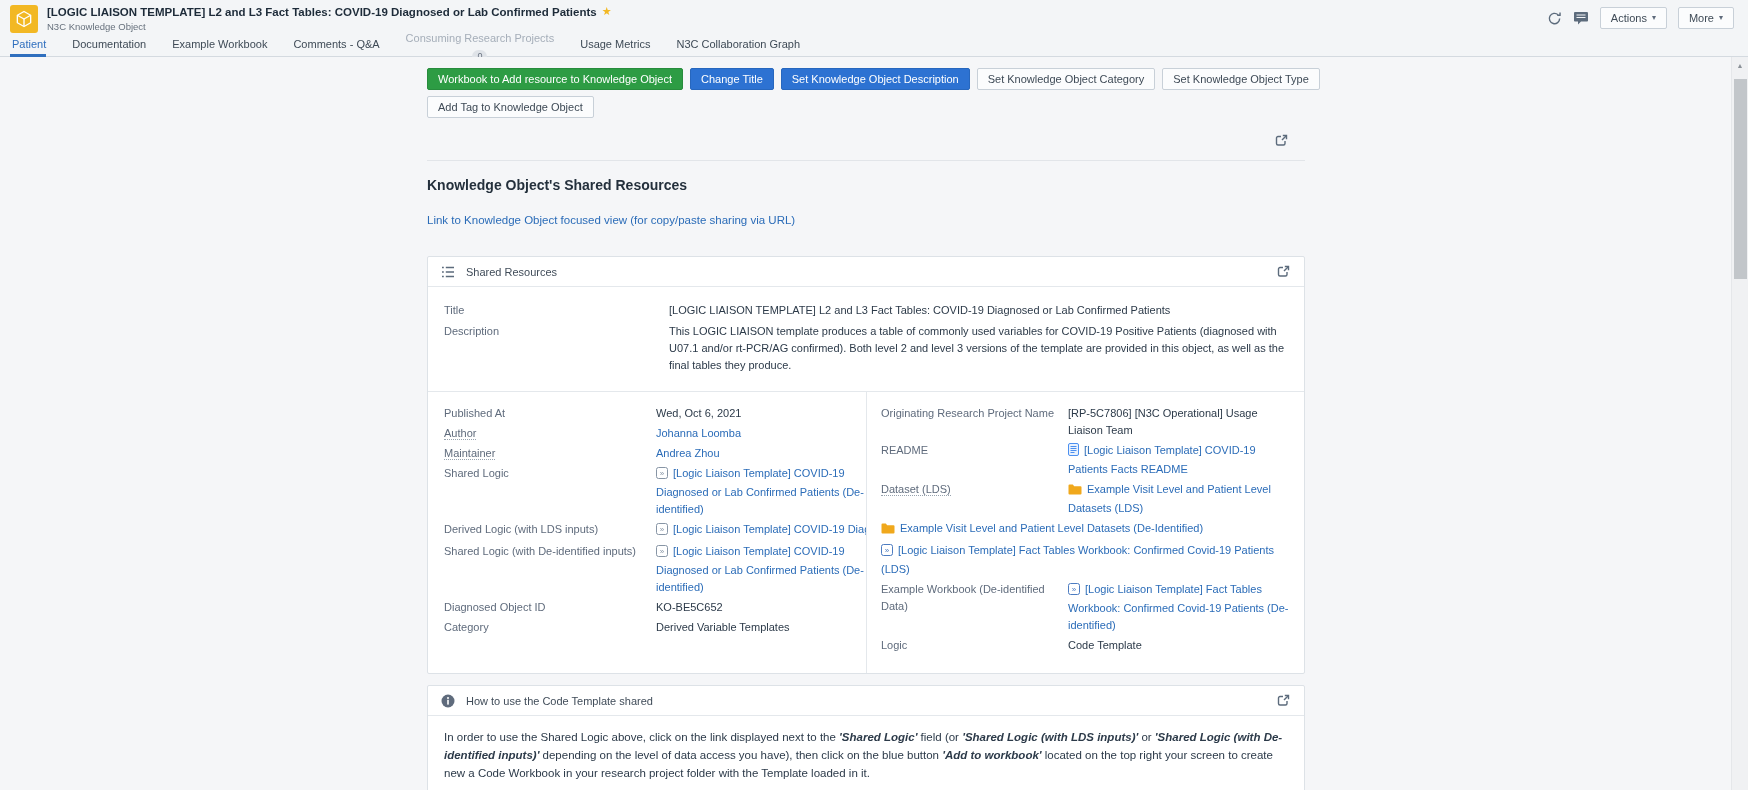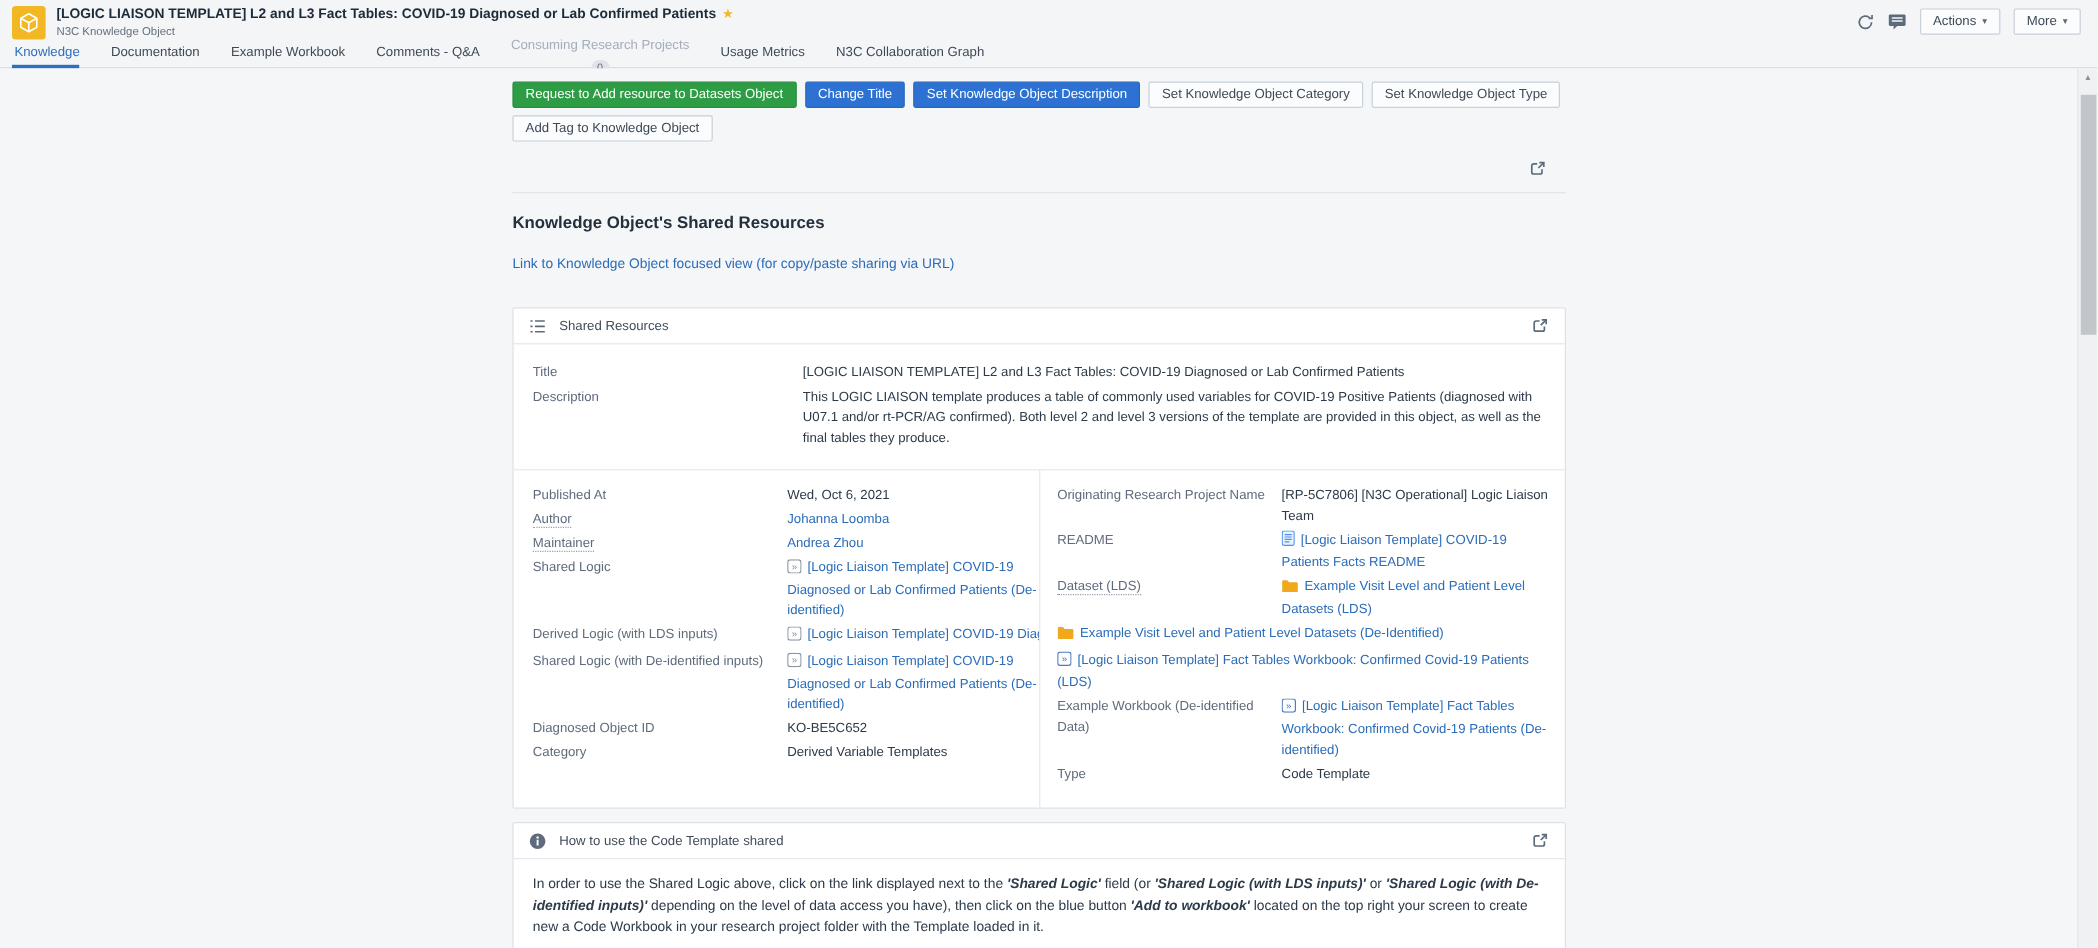--- a/index.html
+++ b/index.html
@@ -122,21 +122,21 @@
           <span class="chev">▾</span>
         </button>
         <button class="btn light">
           <span>More</span>
           <span class="chev">▾</span>
         </button>
       </div>
     </div>
     <nav class="tabs">
         <div class="tab active">
-          <span class="tab-label">Knowledge</span>
+          <span class="tab-label">Patient</span>
         </div>
         <div class="tab">
           <span class="tab-label">Documentation</span>
         </div>
         <div class="tab">
           <span class="tab-label">Example Workbook</span>
         </div>
         <div class="tab">
           <span class="tab-label">Comments - Q&amp;A</span>
         </div>
@@ -150,21 +150,21 @@
         <div class="tab">
           <span class="tab-label">N3C Collaboration Graph</span>
         </div>
       </nav>
   </header>
 
   <main class="content">
     <div class="content-col">
 
       <div class="btn-row first">
-        <button class="btn green">Request to Add resource to Datasets Object</button>
+        <button class="btn green">Workbook to Add resource to Knowledge Object</button>
         <button class="btn blue">Change Title</button>
         <button class="btn blue">Set Knowledge Object Description</button>
         <button class="btn light">Set Knowledge Object Category</button>
         <button class="btn light">Set Knowledge Object Type</button>
       </div>
       <div class="btn-row">
         <button class="btn light">Add Tag to Knowledge Object</button>
       </div>
 
       <div class="popout-row">
@@ -248,21 +248,21 @@
                 <span class="fvalue">KO-BE5C652</span>
               </div>
               <div class="frow">
                 <span class="flabel"><span>Category</span></span>
                 <span class="fvalue">Derived Variable Templates</span>
               </div>
             </div>
           <div class="fcol right">
               <div class="frow">
                 <span class="flabel"><span>Originating Research Project Name</span></span>
-                <span class="fvalue">[RP-5C7806] [N3C Operational] Logic Liaison Team</span>
+                <span class="fvalue">[RP-5C7806] [N3C Operational] Usage Liaison Team</span>
               </div>
               <div class="frow">
                 <span class="flabel"><span>README</span></span>
                 <span class="fvalue link"><span class="ficon"><svg width="11" height="13" viewBox="0 0 11 13">
                       <rect x="0.5" y="0.5" width="10" height="12" rx="1.5" fill="#eaf2fd" stroke="#4c90f0"></rect>
                       <path d="M2.5 3.5h6M2.5 5.5h6M2.5 7.5h6M2.5 9.5h4" stroke="#4c90f0" stroke-width="1"></path>
                     </svg></span>[Logic Liaison Template] COVID-19 Patients Facts README</span>
               </div>
               <div class="frow">
                 <span class="flabel"><span class="dotted">Dataset (LDS)</span></span>
@@ -282,21 +282,21 @@
                     </svg></span>[Logic Liaison Template] Fact Tables Workbook: Confirmed Covid-19 Patients (LDS)</span>
               </div>
               <div class="frow">
                 <span class="flabel"><span>Example Workbook (De-identified Data)</span></span>
                 <span class="fvalue link"><span class="ficon"><svg width="12" height="12" viewBox="0 0 12 12">
                       <rect x="0.5" y="0.5" width="11" height="11" rx="2" fill="none" stroke="#4d7cc1"></rect>
                       <text x="6" y="8.6" font-size="8" text-anchor="middle" fill="#4d7cc1">»</text>
                     </svg></span>[Logic Liaison Template] Fact Tables Workbook: Confirmed Covid-19 Patients (De-identified)</span>
               </div>
               <div class="frow">
-                <span class="flabel"><span>Type</span></span>
+                <span class="flabel"><span>Logic</span></span>
                 <span class="fvalue">Code Template</span>
               </div>
             </div>
         </div>
       </section>
 
       <section class="card howto">
         <div class="card-header">
           <span class="icon-btn">
             <svg width="14" height="14" viewBox="0 0 14 14">

